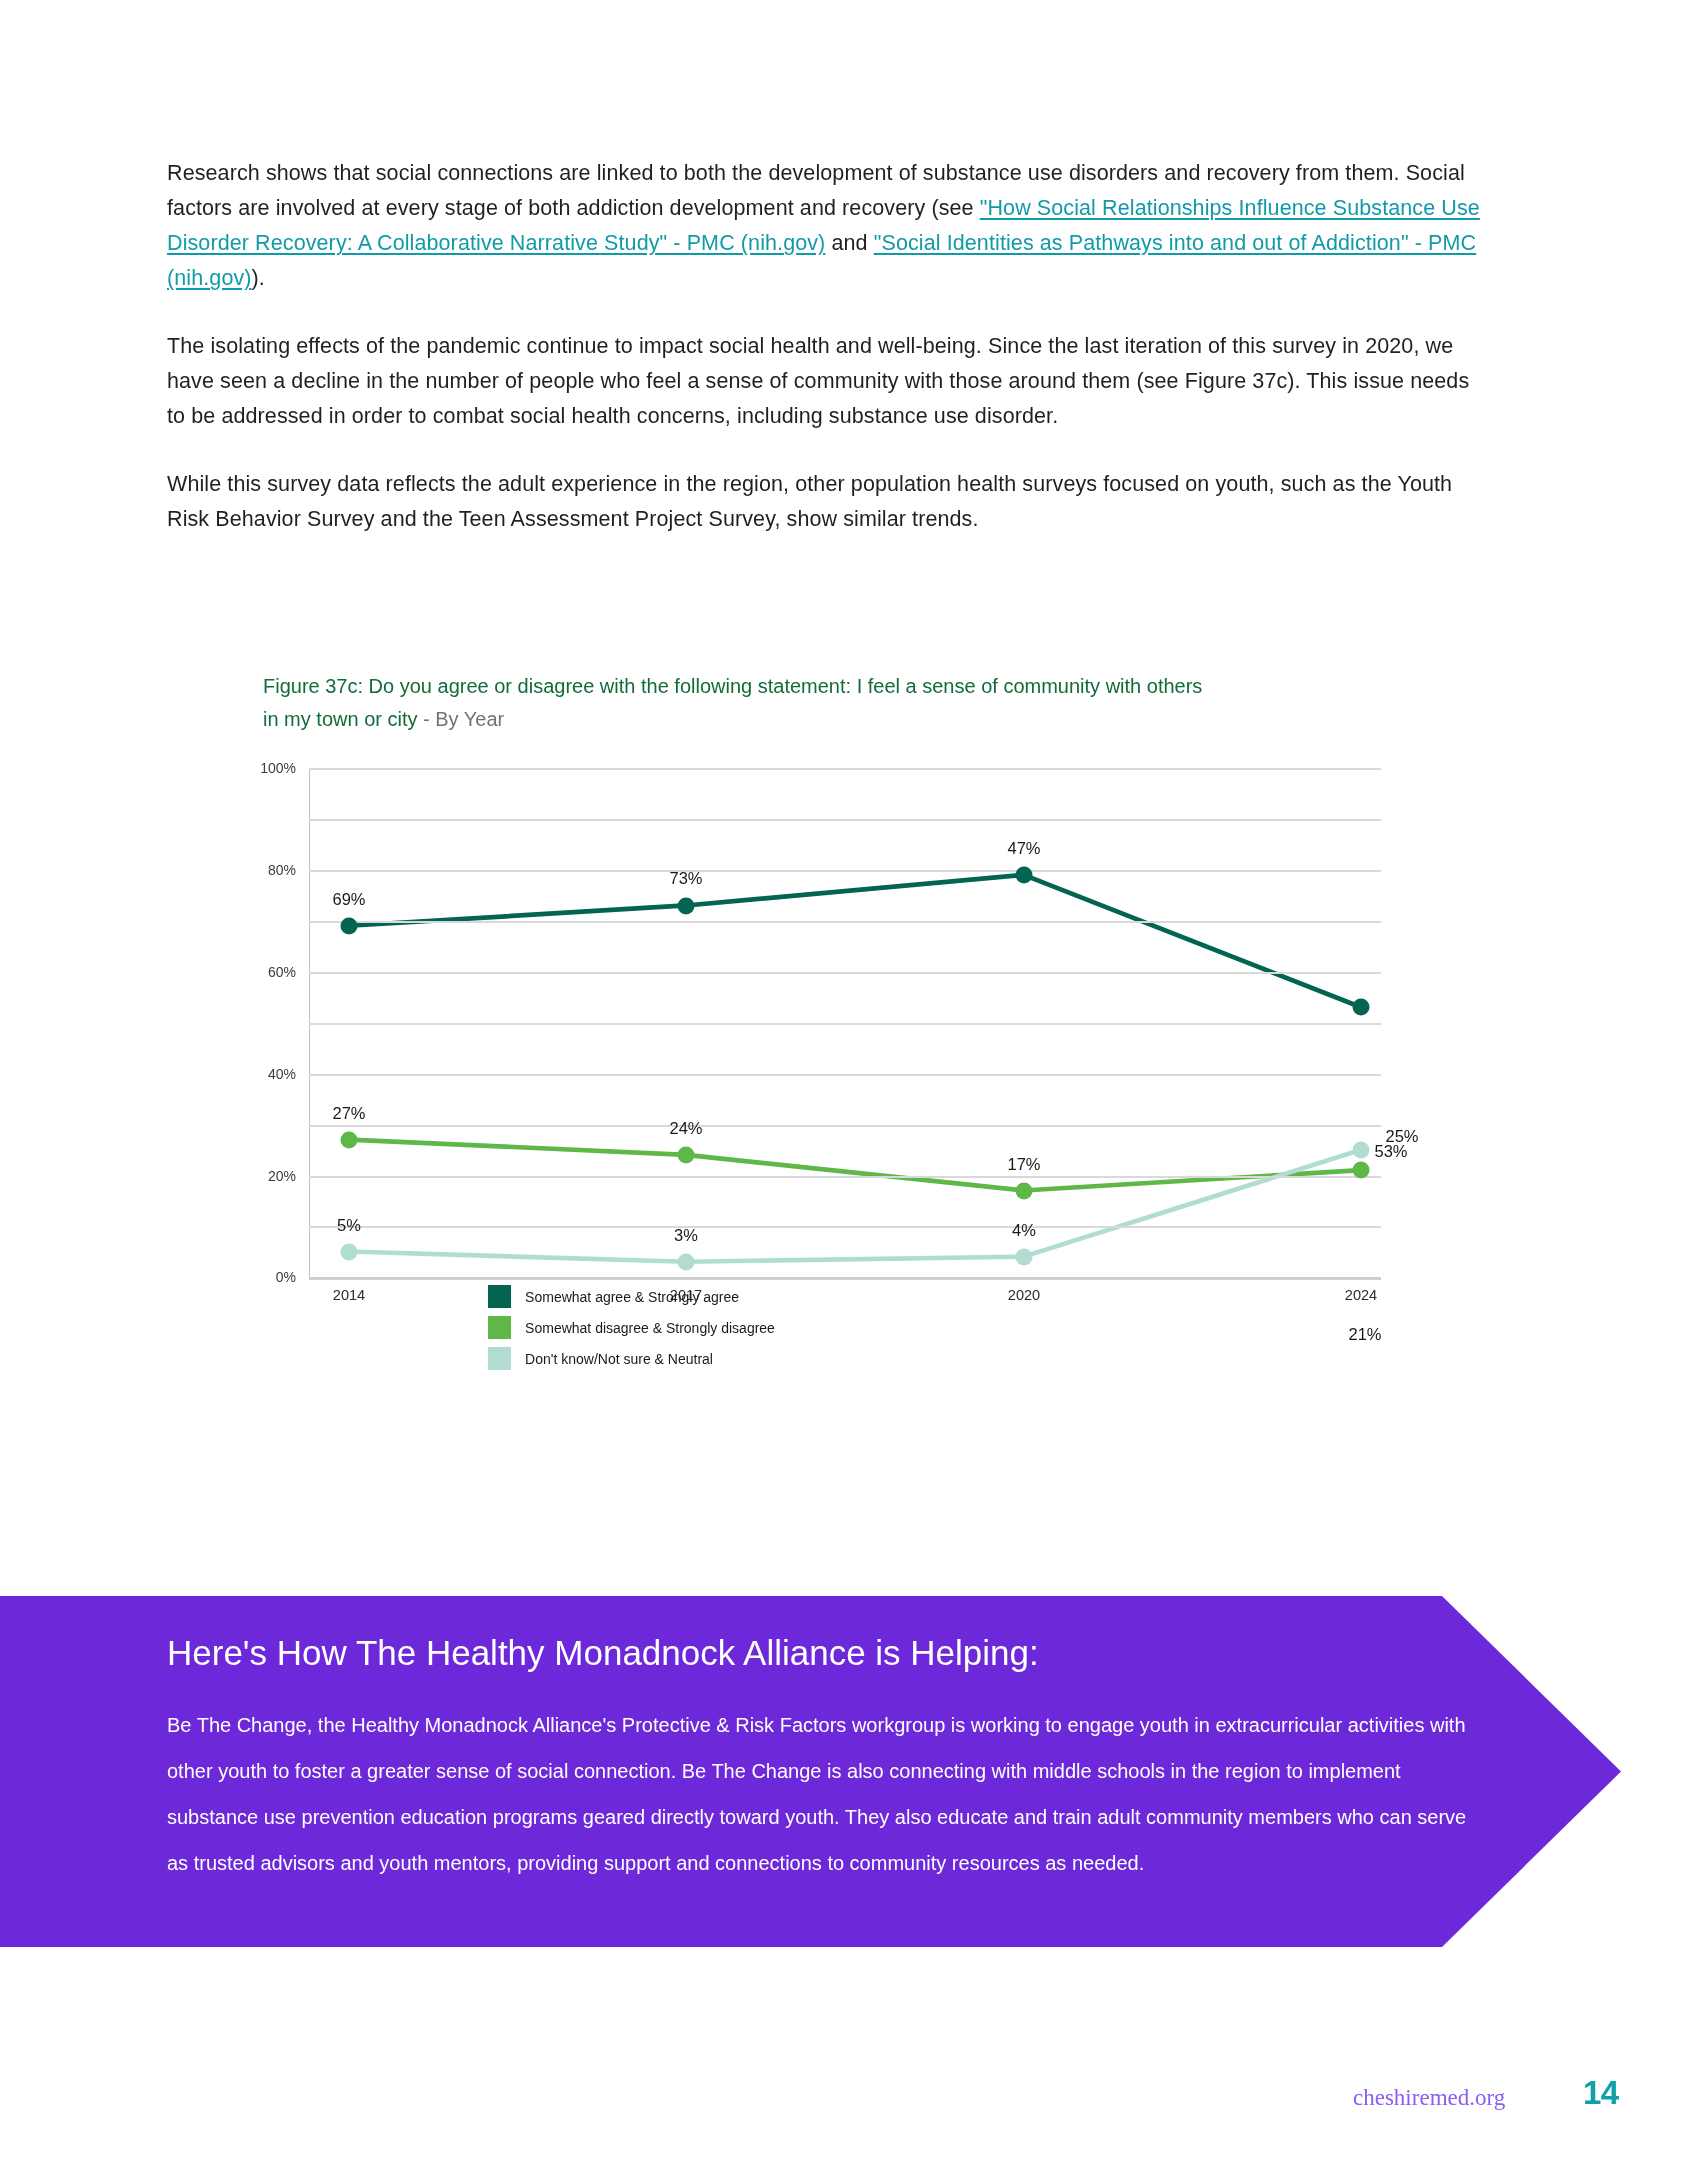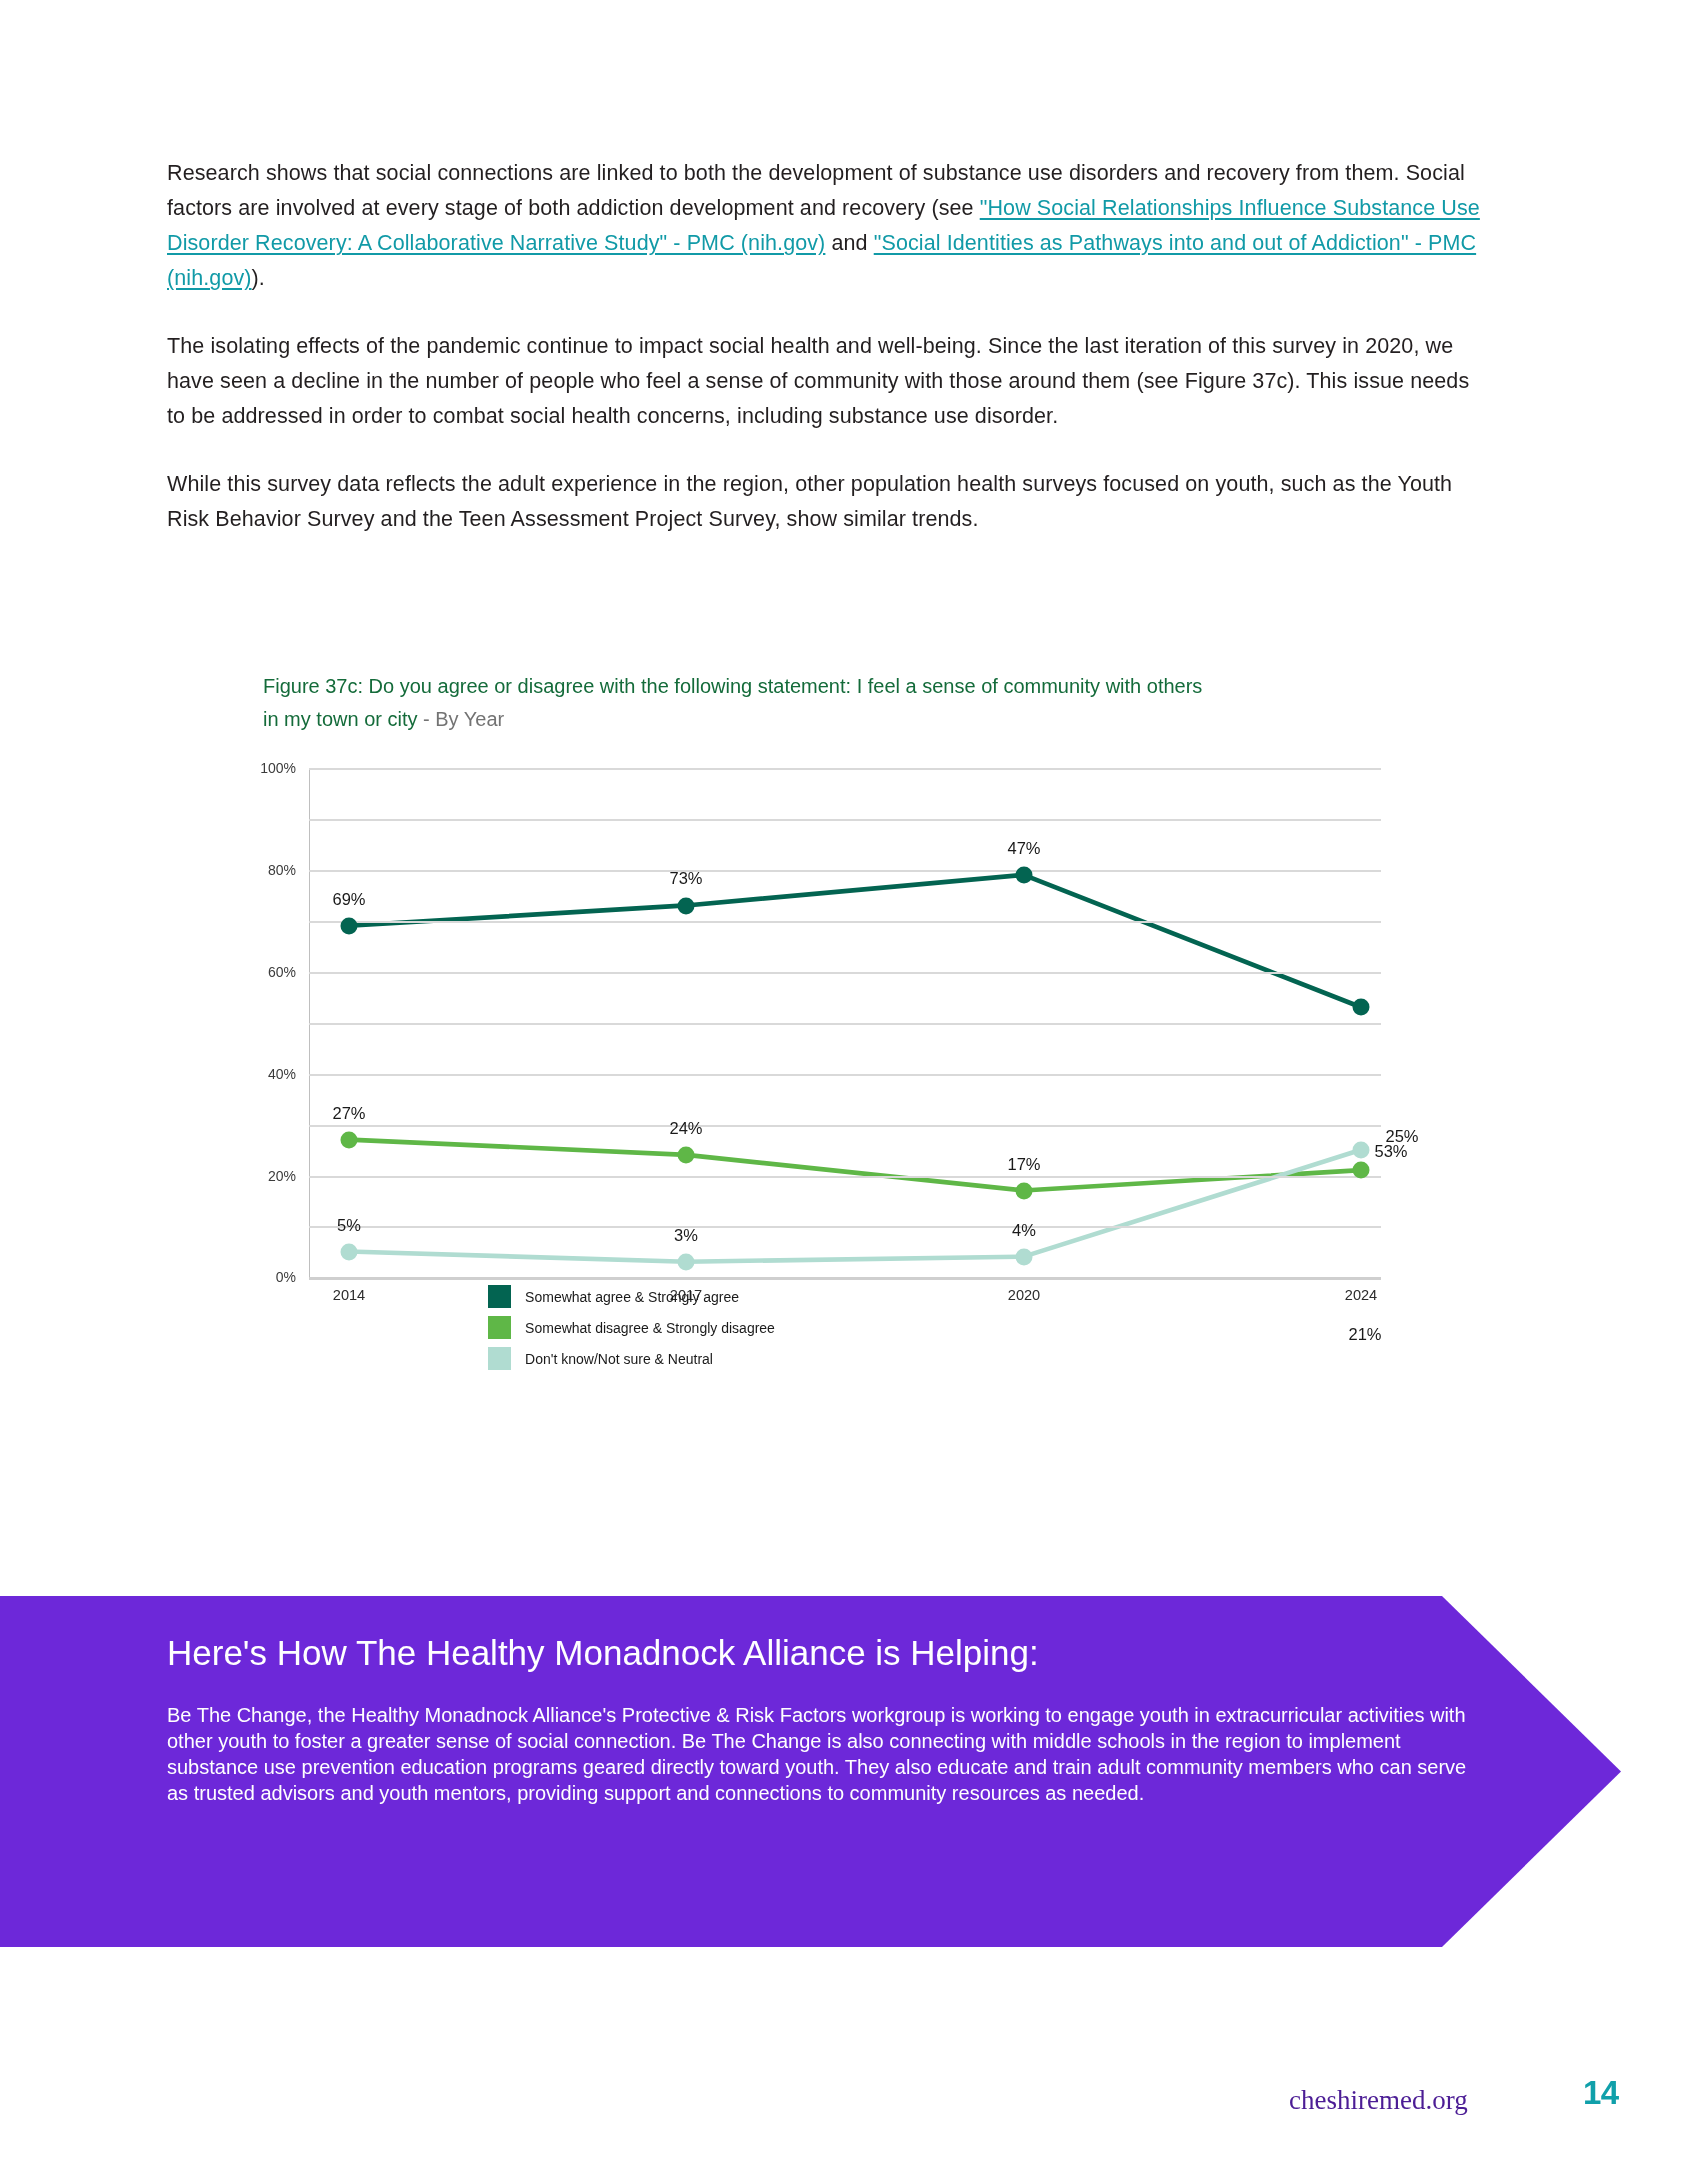--- a/index.html
+++ b/index.html
@@ -171,33 +171,33 @@
   }
   .banner-title {
     font-size: 35px;
     line-height: 41px;
     color: #ffffff;
     font-weight: 400;
     margin: 0 0 29px 0;
   }
   .banner-body {
     font-size: 20px;
-    line-height: 26px;
+    line-height: 46px;
     color: #ffffff;
     margin: 0;
   }
 
   
   .footer-site {
     position: absolute;
-    left: 1289px;
+    left: 1353px;
     top: 2085px;
     font-family: "Liberation Serif", serif;
-    font-size: 27px;
-    color: #4c1d95;
+    font-size: 23px;
+    color: #8b5cf6;
   }
   .footer-page {
     position: absolute;
     left: 1583px;
     top: 2074px;
     font-size: 33px;
     font-weight: bold;
     color: #10A0AA;
     letter-spacing: -0.7px;
   }

